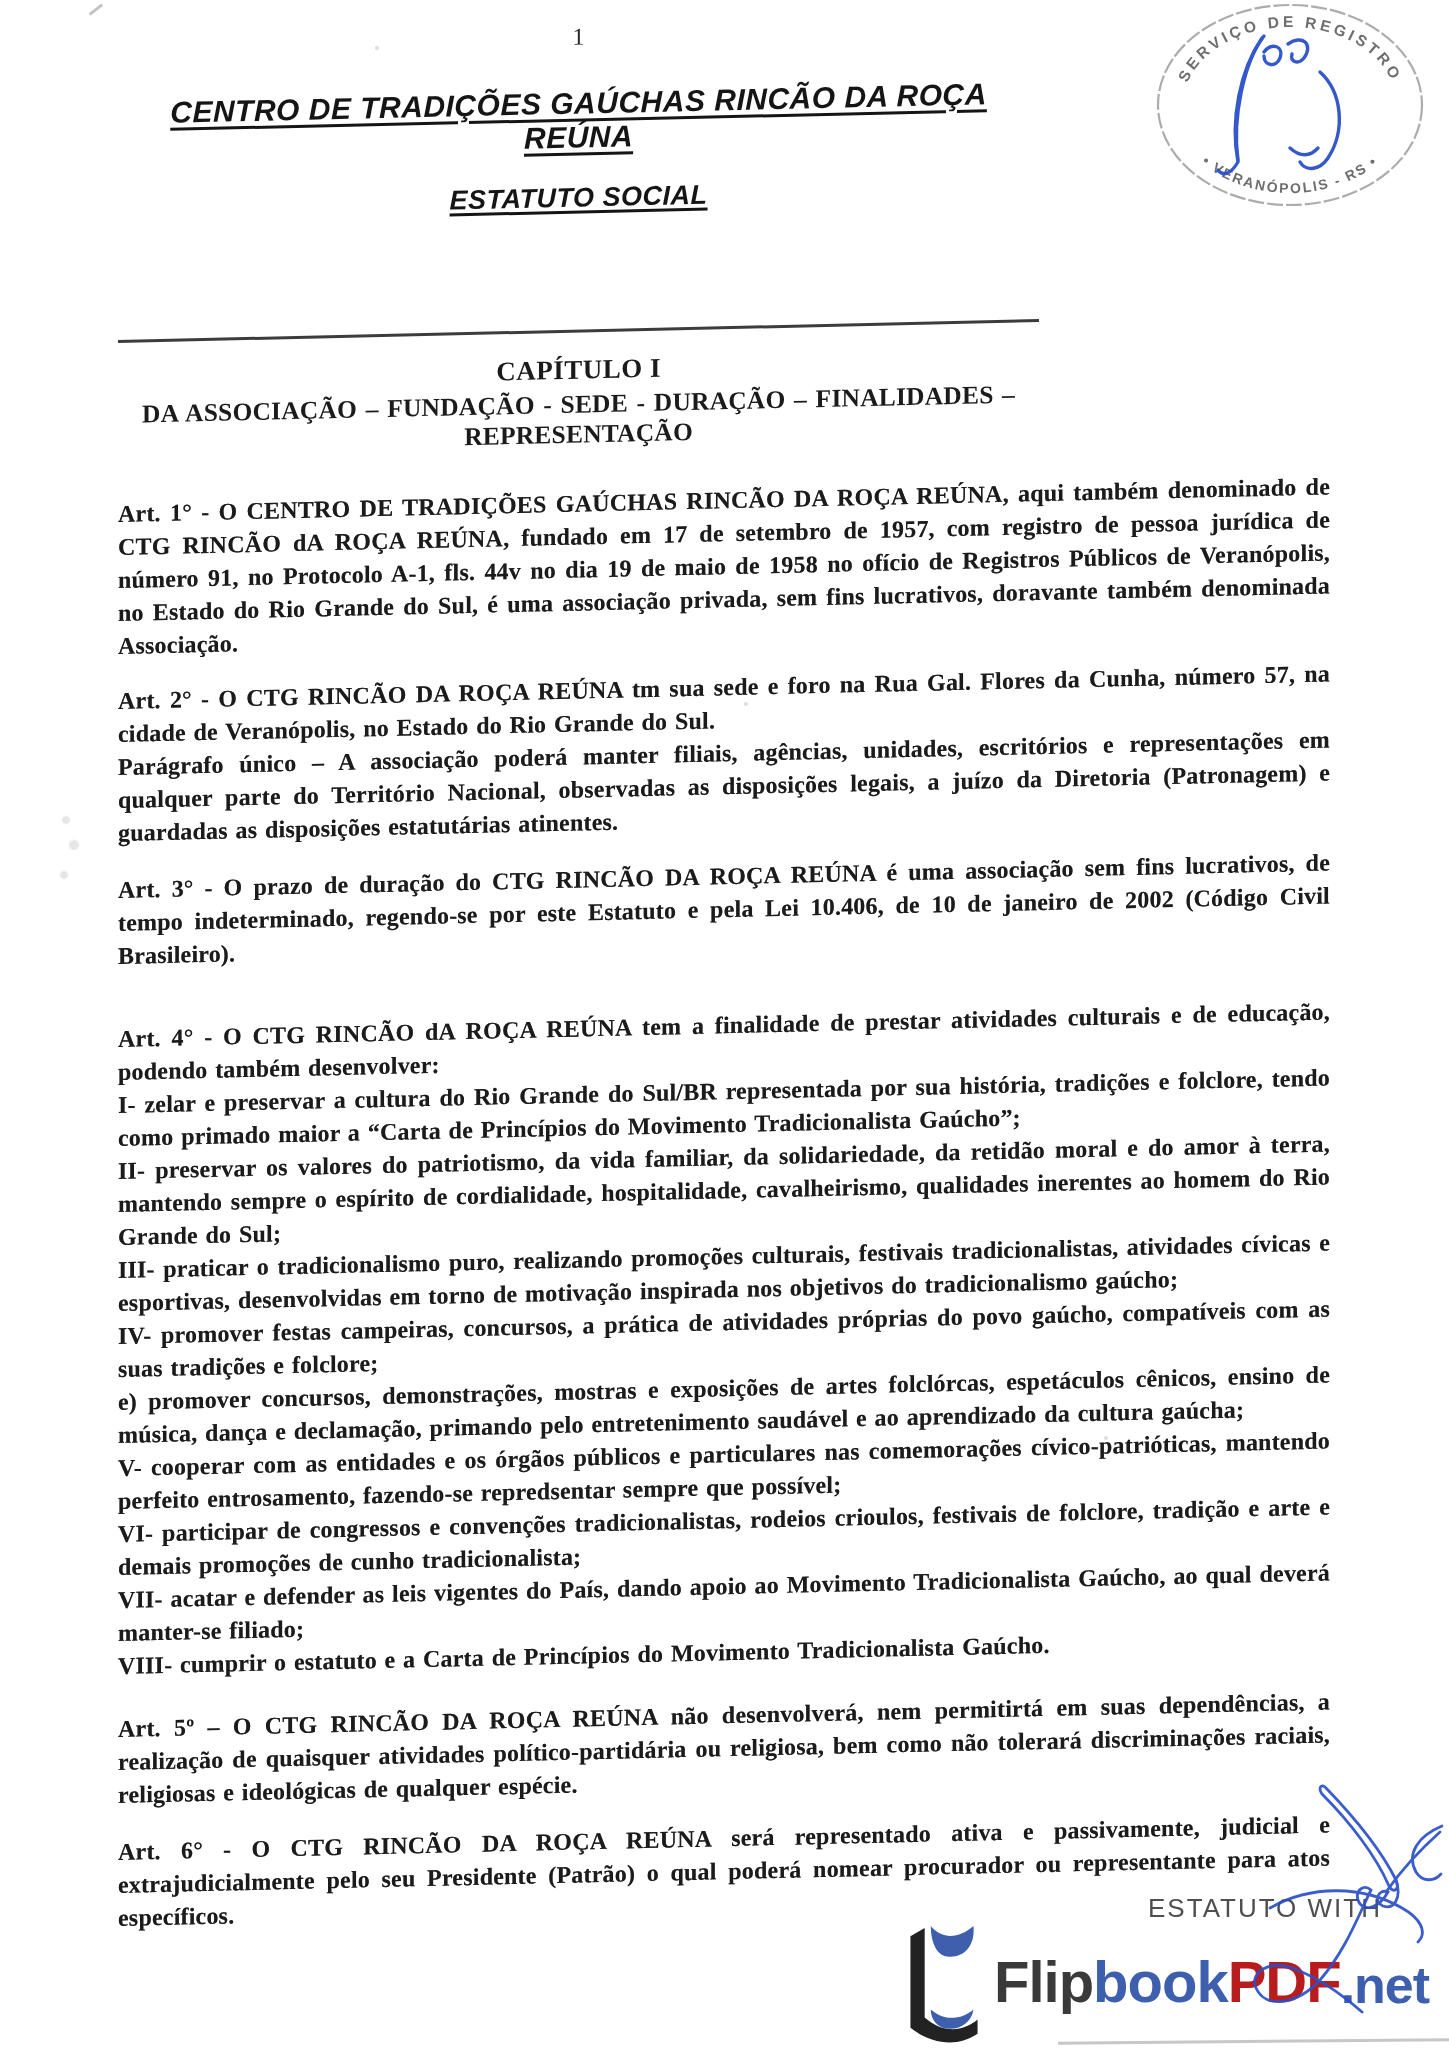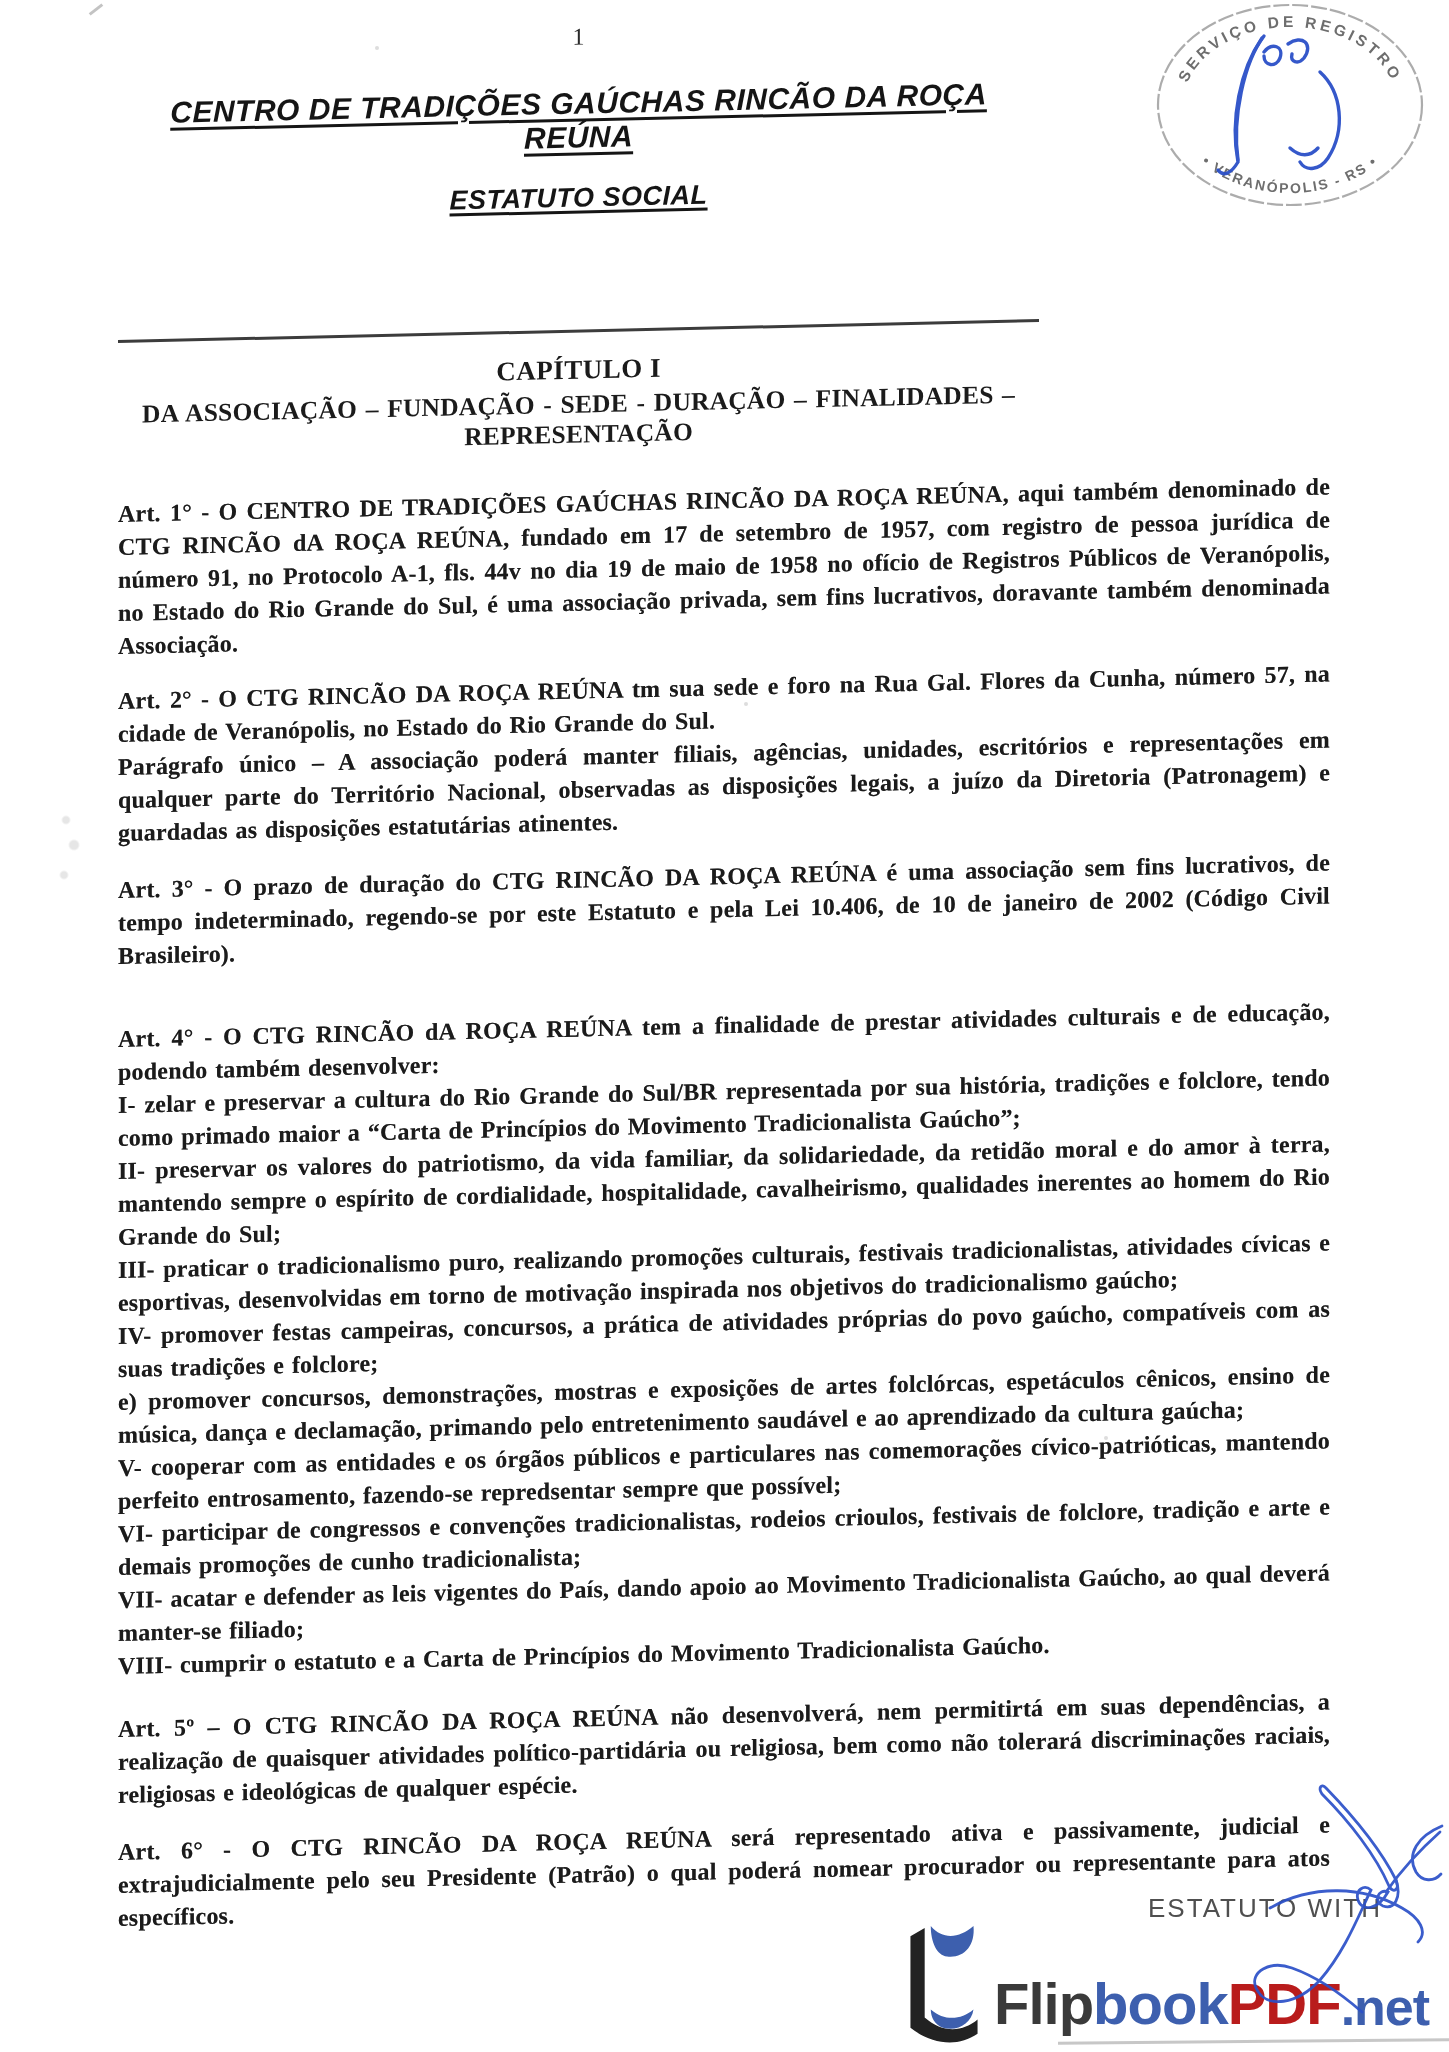--- a/index.html
+++ b/index.html
@@ -68,21 +68,21 @@
     font-size:26px;color:#4f4f4f;letter-spacing:2px;white-space:nowrap;
   }
   .logo{position:absolute;left:898px;top:1922px;display:flex;align-items:flex-start;}
   .logo-text{
     font-family:"Liberation Sans", sans-serif;
     font-weight:700;font-size:58px;
     display:flex;align-items:flex-end;
     margin-left:4px;margin-top:26px;letter-spacing:-1px;white-space:nowrap;
   }
   .logo-flip{color:#3a3a3a;}
-  .logo-book{color:#3d5fae;margin-top:22px;}
+  .logo-book{color:#3d5fae;}
   .logo-pdf{color:#b91c1c;}
   .logo-net{color:#3d5fae;font-size:52px;}
   .sig-bottom{position:absolute;left:1150px;top:1650px;width:299px;height:402px;}
   .bottom-line{
     position:absolute;left:1058px;top:2040px;width:391px;height:3px;
     background:#8f8f8f;opacity:.5;transform:rotate(-.5deg);
   }
   
   .mark-tl{position:absolute;left:88px;top:8px;width:16px;height:3px;background:#7a7a7a;opacity:.45;transform:rotate(-38deg);}
   .smudge{position:absolute;left:50px;top:800px;width:40px;height:100px;opacity:.14;

